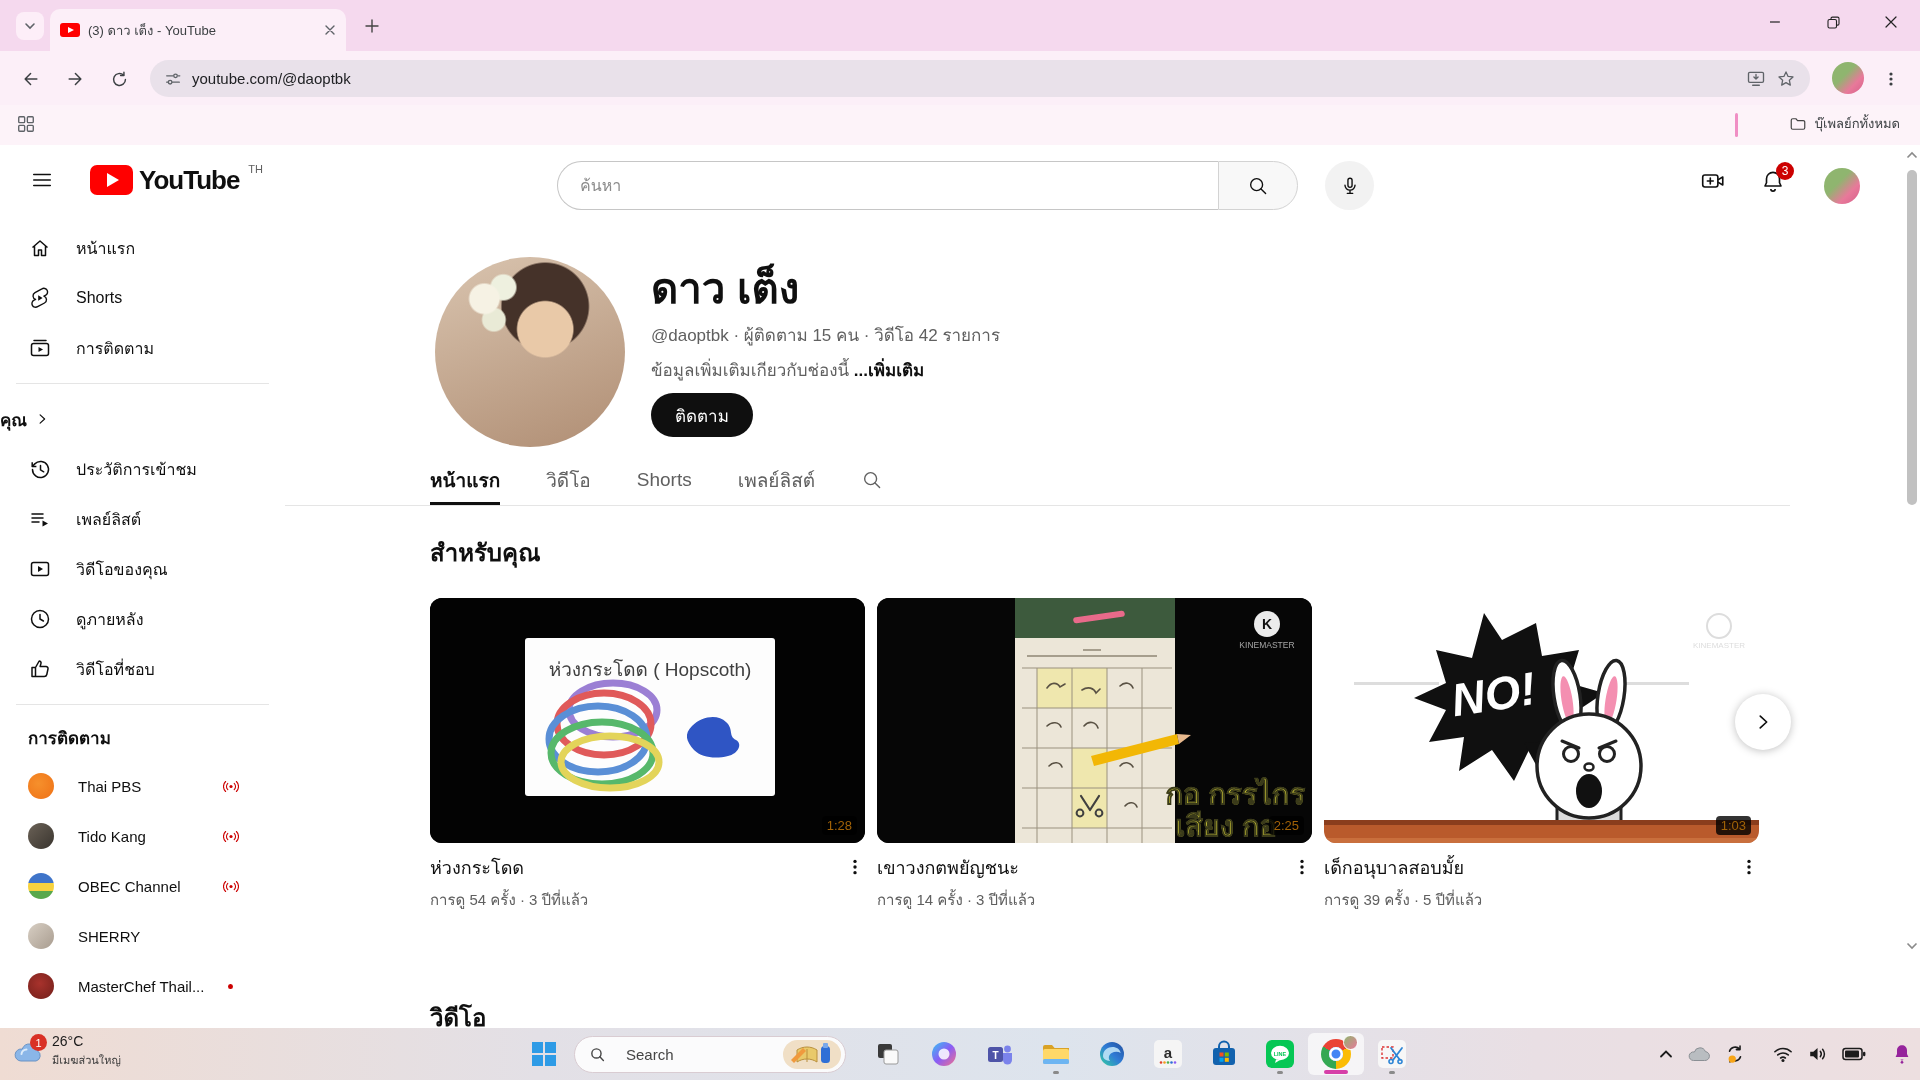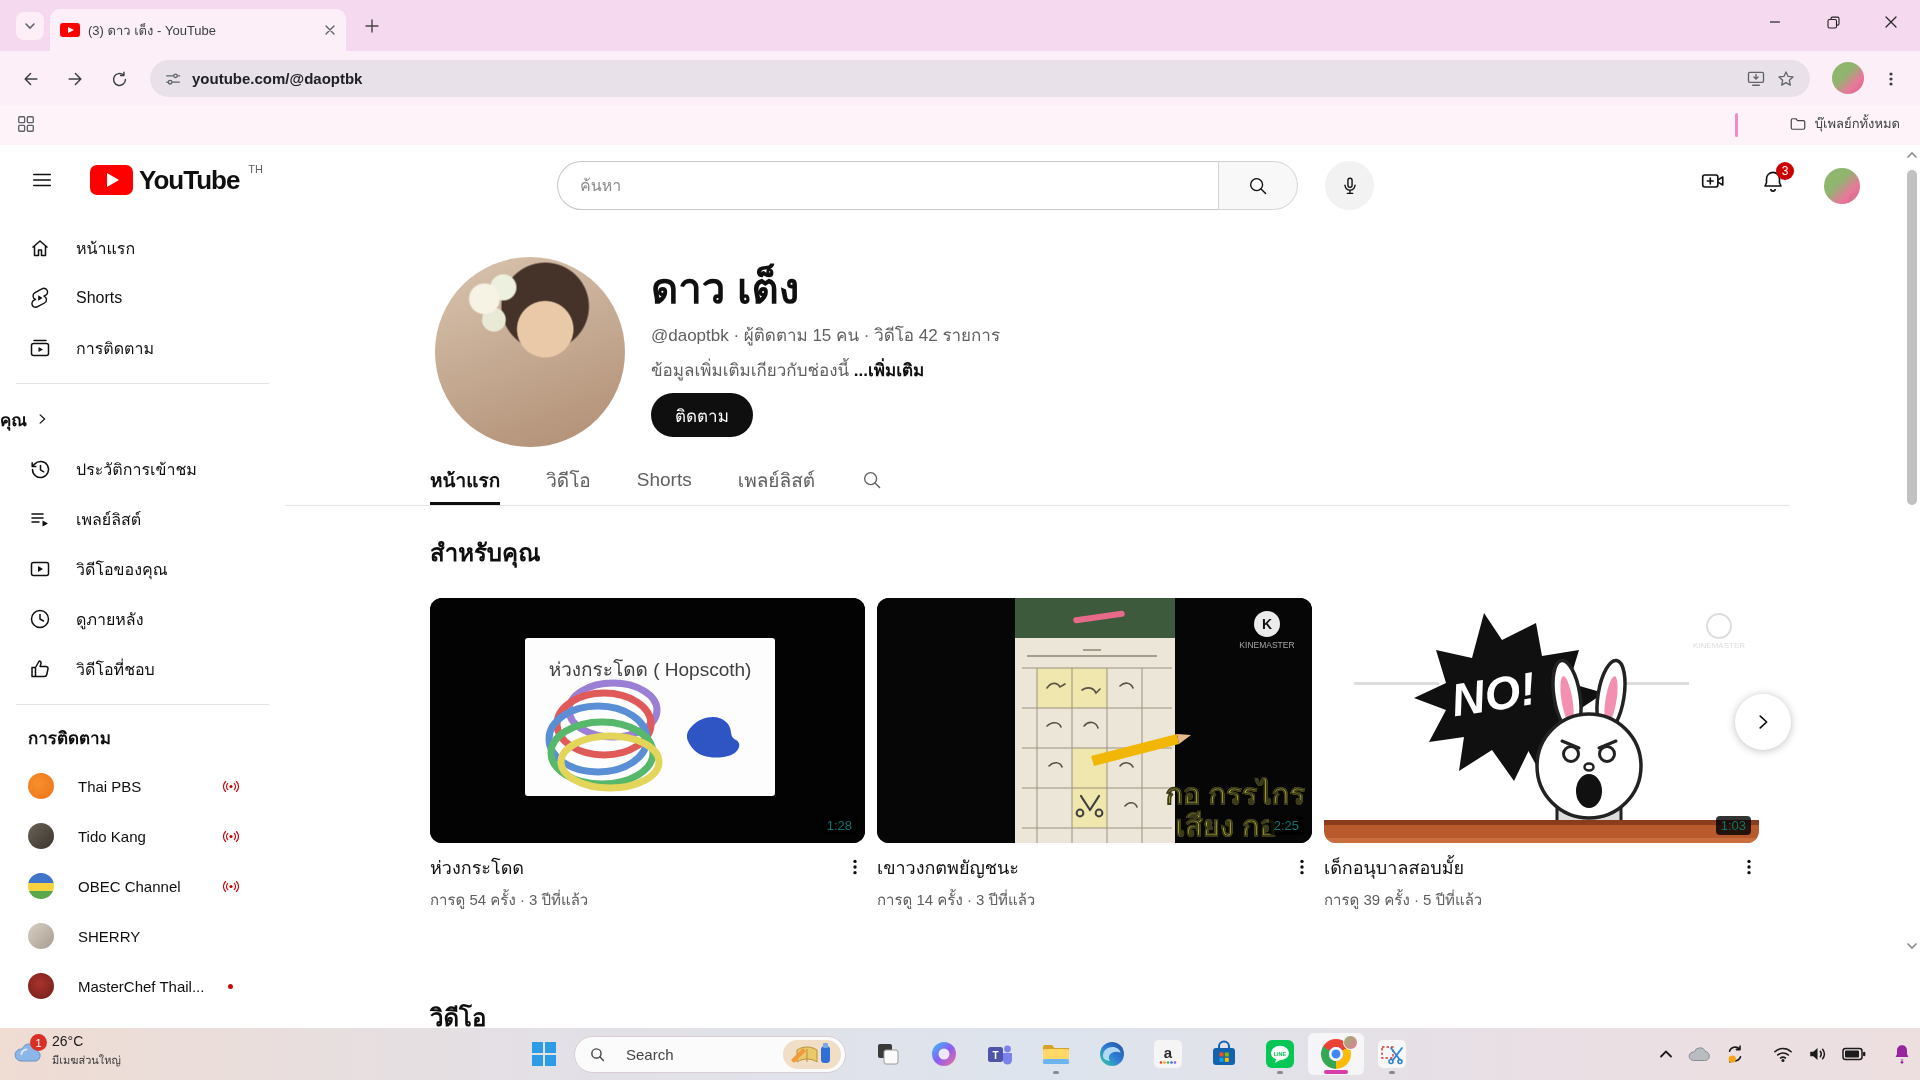--- a/index.html
+++ b/index.html
@@ -15,21 +15,21 @@
   .tab-search-btn { position:absolute; left:16px; top:12px; width:28px; height:28px; border-radius:8px; background:#fdeef8; }
   .tab { position:absolute; left:50px; top:9px; width:296px; height:42px; background:#fceff8;
     border-radius:10px 10px 0 0; display:flex; align-items:center; padding:0 10px; gap:8px; }
   .tab-favicon { width:20px; height:14px; background:#f00; border-radius:3px; position:relative; flex:none; }
   .tab-favicon::after { content:""; position:absolute; left:8px; top:3.5px; border-left:6px solid #fff;
     border-top:3.5px solid transparent; border-bottom:3.5px solid transparent; }
   .tab-title { font-size:13px; color:#3c4043; white-space:nowrap; overflow:hidden; text-overflow:ellipsis; flex:1; }
   .newtab-btn { position:absolute; left:360px; top:14px; width:24px; height:24px; border-radius:50%; }
   .win-controls { position:absolute; right:0; top:0; height:44px; display:flex; }
   .win-btn { width:58px; height:44px; }
-  #toolbar { position:absolute; left:0; top:51px; width:1920px; height:54px; background:#fceff8;font-weight:bold; }
+  #toolbar { position:absolute; left:0; top:51px; width:1920px; height:54px; background:#fceff8; }
   .nav-btn { position:absolute; top:13px; width:30px; height:30px; border-radius:50%; }
   .addressbar { position:absolute; left:150px; top:9px; width:1660px; height:37px; border-radius:19px;
     background:#e9e1ea; display:flex; align-items:center; padding:0 14px; gap:10px; }
   .url-text { font-size:15px; color:#202124; flex:1; }
   .chrome-avatar { position:absolute; left:1832px; top:11px; width:32px; height:32px; border-radius:50%;
     background:linear-gradient(135deg,#8fb56f 0 40%,#e8799a 70%,#d6608a); }
   #bookmarksbar { position:absolute; left:0; top:105px; width:1920px; height:40px; background:#fdf3f9; }
   .bm-all { position:absolute; right:20px; top:8px; display:flex; align-items:center; gap:8px; font-size:13px; color:#3c4043; }
   .bm-divider { position:absolute; right:182px; top:8px; width:3px; height:24px; border-radius:2px; background:#f08ec4; }
 
@@ -78,21 +78,21 @@
     color:#fff; font-size:17px; font-weight:500; border:none; padding:0 24px; display:flex; align-items:center; }
   .ch-tabs { position:absolute; left:145px; top:240px; height:50px; display:flex; gap:46px; align-items:center; }
   .ch-tab { font-size:19px; font-weight:500; color:#606060; height:50px; display:flex; align-items:center; position:relative; }
   .ch-tab.active { color:#0f0f0f; font-weight:700; }
   .ch-tab.active::after { content:""; position:absolute; left:0; right:0; bottom:0; height:3px; background:#0f0f0f; }
   .tabs-divider { position:absolute; left:0; top:290px; width:1505px; height:1px; background:#e5e5e5; }
   .sec-heading { position:absolute; left:145px; font-size:24px; font-weight:700; }
   .cards { position:absolute; left:145px; top:383px; display:flex; gap:12px; }
   .vcard { width:435px; }
   .thumb { width:435px; height:245px; border-radius:12px; overflow:hidden; position:relative; background:#000; }
-  .dur { position:absolute; right:8px; bottom:8px; background:rgba(0,0,0,.8); color:#0f766e; font-size:13px;
+  .dur { position:absolute; right:8px; bottom:8px; background:rgba(0,0,0,.8); color:#a16207; font-size:13px;
     font-weight:500; padding:2px 5px; border-radius:4px; }
   .v-row { display:flex; margin-top:14px; }
   .v-title { font-size:18px; font-weight:500; flex:1; line-height:1.3; }
   .v-meta { font-size:15px; color:#606060; margin-top:8px; }
   .kebab { width:20px; height:20px; flex:none; }
   .next-btn { position:absolute; left:1450px; top:479px; width:56px; height:56px; border-radius:50%; background:#fff;
     box-shadow:0 1px 8px rgba(0,0,0,.25); display:flex; align-items:center; justify-content:center; }
   .pg-scroll { position:absolute; right:0; top:0; width:16px; height:813px; }
   .pg-thumb { position:absolute; left:3px; top:25px; width:10px; height:335px; border-radius:5px; background:#c1c1c1; }
 

